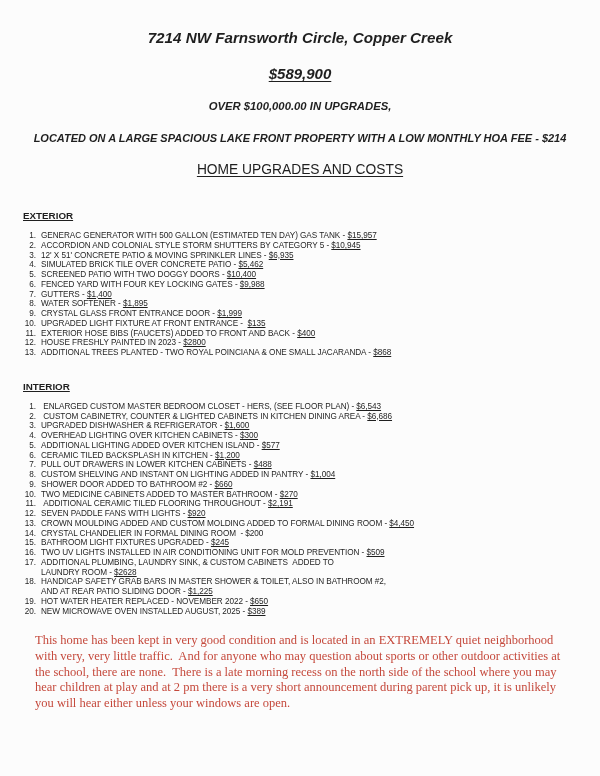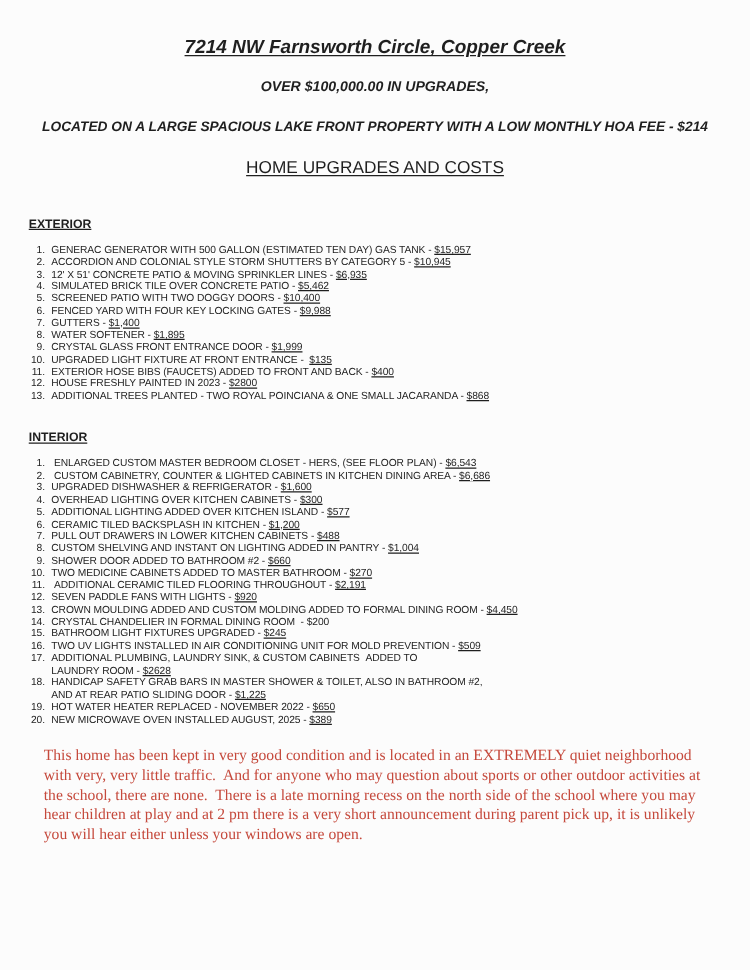--- a/index.html
+++ b/index.html
@@ -11,21 +11,20 @@
     color:#1f1f1f;
     font-family:"Liberation Sans", sans-serif;
     overflow:hidden;
     box-sizing:border-box;
   }
   .center{text-align:center;}
   .doc-title{
     margin:29px 10px 0 10px;
     font-size:15.2px;line-height:18px;
     font-weight:bold;font-style:italic;
-    text-decoration:underline;
     text-underline-offset:2px;
   }
   .doc-price{
     margin:18px 0 0 0;
     font-size:15px;line-height:18px;
     font-weight:bold;font-style:italic;
     text-decoration:underline;
     text-underline-offset:2px;
   }
   .doc-sub1{
@@ -76,20 +75,21 @@
     text-align:left;
   }
 </style>
 </head>
 <body>
 
 <div class="page">
 
   <div class="doc-title center">7214 NW Farnsworth Circle, Copper Creek</div>
 
+  <div class="doc-price center">$589,900</div>
 
   <div class="doc-sub1 center">OVER $100,000.00 IN UPGRADES,</div>
 
   <div class="doc-sub2 center">LOCATED ON A LARGE SPACIOUS LAKE FRONT PROPERTY WITH A LOW MONTHLY HOA FEE - $214</div>
 
   <div class="doc-heading center">HOME UPGRADES AND COSTS</div>
 
   <div class="section">
     <div class="section-heading sh-ext">EXTERIOR</div>
     <ol class="upgrade-list">

